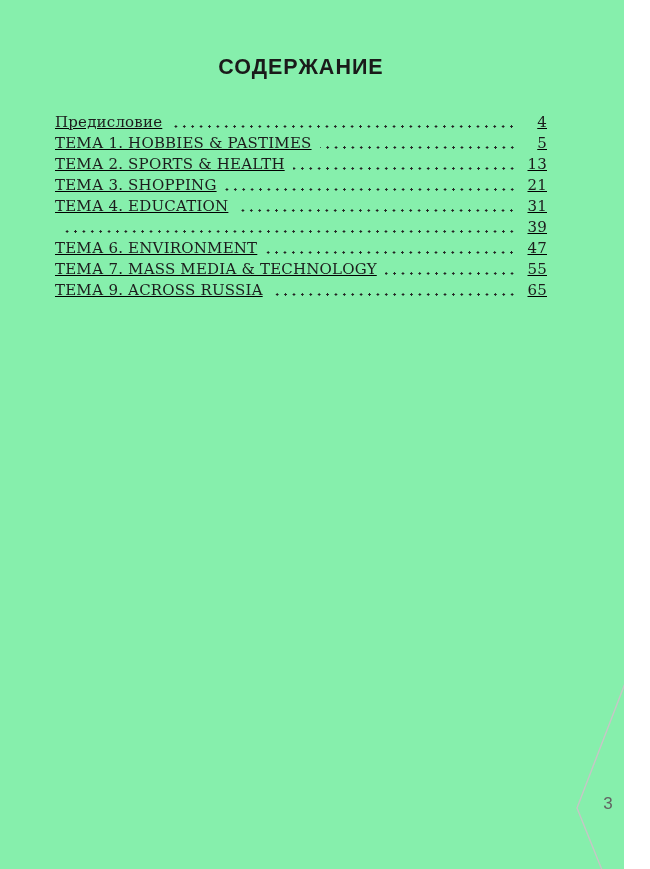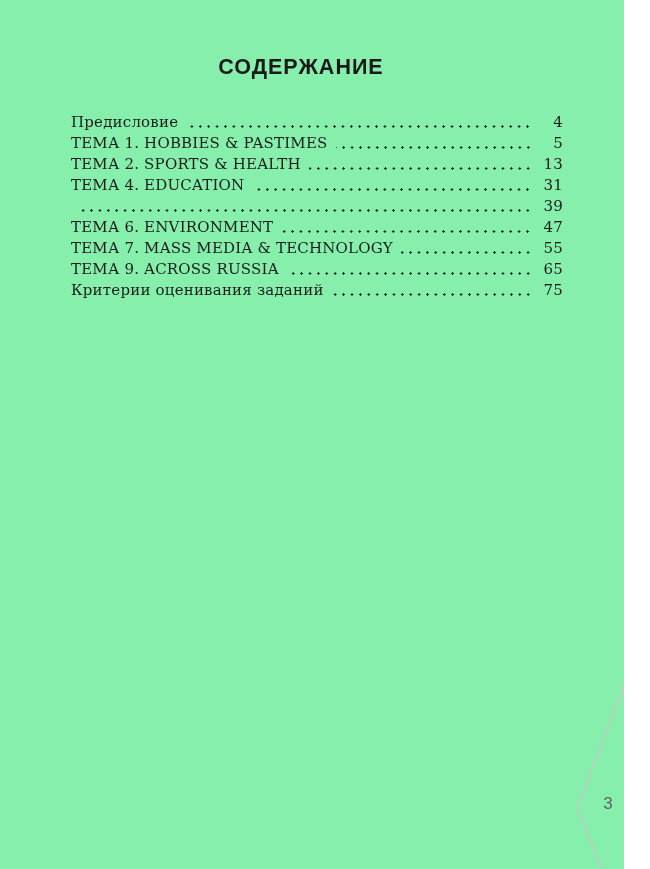--- a/index.html
+++ b/index.html
@@ -24,22 +24,23 @@
     font-family: "Liberation Sans", sans-serif;
     font-weight: 700;
     font-size: 21.5px;
     letter-spacing: 1px;
     color: #1a1a1a;
     line-height: 24px;
   }
   .toc {
     position: absolute;
     top: 112px;
-    left: 71px;
+    left: 55px;
     width: 492px;
+    text-decoration: underline;
   }
   .toc-row {
     display: flex;
     height: 21px;
     line-height: 21px;
     font-size: 15px;
     letter-spacing: 0.2px;
     color: #1c1c1c;
     white-space: nowrap;
   }
@@ -98,20 +99,25 @@
       <span class="leader"></span>
       <span class="page-num">5</span>
     </div>
 
     <div class="toc-row">
       <span class="toc-label">ТЕМА 2. SPORTS &amp; HEALTH</span>
       <span class="leader"></span>
       <span class="page-num">13</span>
     </div>
 
+    <div class="toc-row">
+      <span class="toc-label">ТЕМА 3. SHOPPING</span>
+      <span class="leader"></span>
+      <span class="page-num">21</span>
+    </div>
 
     <div class="toc-row">
       <span class="toc-label">ТЕМА 4. EDUCATION</span>
       <span class="leader"></span>
       <span class="page-num">31</span>
     </div>
 
     <div class="toc-row">
       <span class="leader"></span>
       <span class="page-num">39</span>
@@ -128,25 +134,20 @@
       <span class="leader"></span>
       <span class="page-num">55</span>
     </div>
 
     <div class="toc-row">
       <span class="toc-label">ТЕМА 9. ACROSS RUSSIA</span>
       <span class="leader"></span>
       <span class="page-num">65</span>
     </div>
 
-    <div class="toc-row">
-      <span class="toc-label">Критерии оценивания заданий</span>
-      <span class="leader"></span>
-      <span class="page-num">75</span>
-    </div>
 
   </div>
 
   <svg class="corner-fold-svg" width="650" height="869" viewBox="0 0 650 869" aria-hidden="true">
     <polyline points="649,621 577,808 602,870" fill="none" stroke="#c6c6c6" stroke-width="1.4"></polyline>
   </svg>
 
   <div class="page-number">3</div>
 
 </div>

